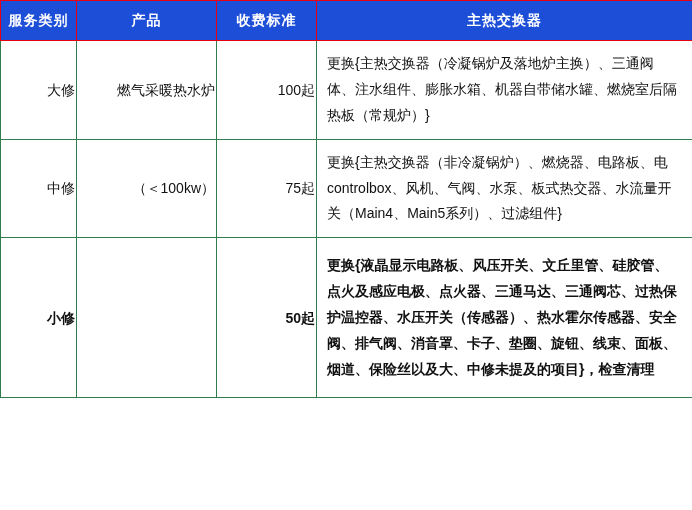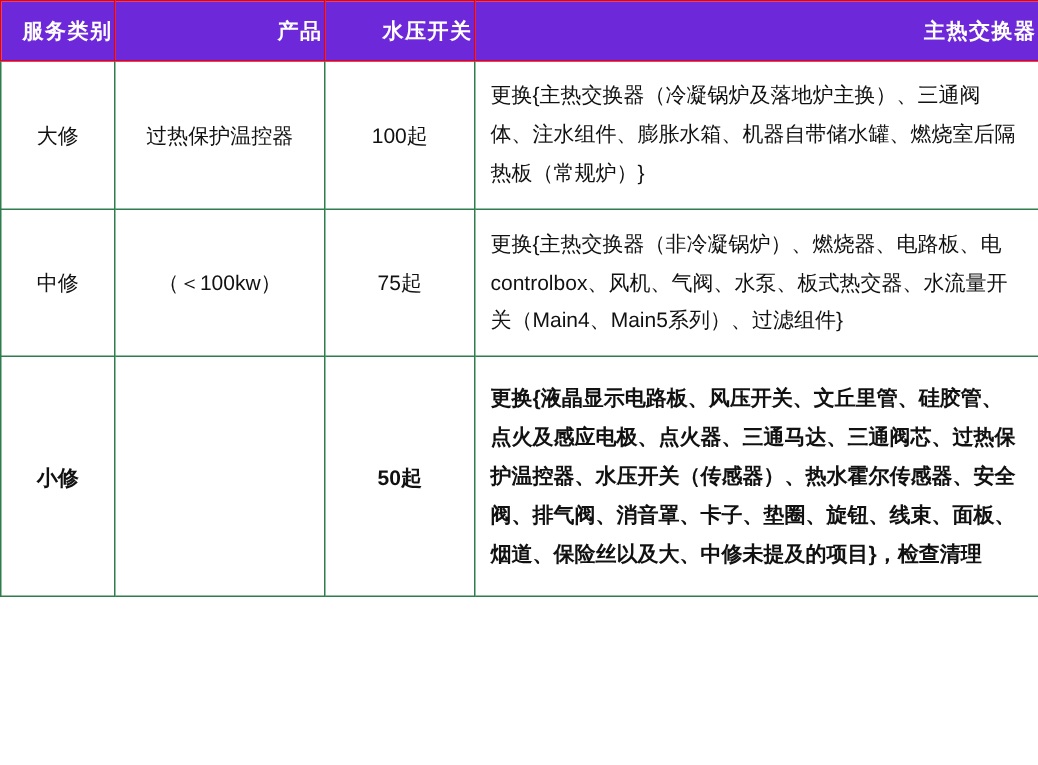--- a/index.html
+++ b/index.html
@@ -19,39 +19,39 @@
     width: 692px;
     table-layout: fixed;
   }
   table.price-table th,
   table.price-table td {
     border: 1px solid #2f7d4f;
     vertical-align: middle;
     box-sizing: border-box;
   }
   table.price-table thead th {
-    background: #6d28d9;
+    background: #1d4ed8;
     color: #ffffff;
     font-weight: bold;
     font-size: 14px;
     height: 40px;
-    text-align: right;
+    text-align: center;
     border: 1px solid #e60012;
     letter-spacing: 1px;
   }
   
   col.c1 { width: 76px; }
   col.c2 { width: 140px; }
   col.c3 { width: 100px; }
   col.c4 { width: 376px; }
 
   td.col-category,
   td.col-product,
   td.col-price {
-    text-align: center;
+    text-align: right;
     font-size: 14px;
     line-height: 1.6;
   }
   td.col-content {
     text-align: left;
     font-size: 14px;
     line-height: 1.85;
     padding: 10px 12px 10px 10px;
   }
   tr.row-major td { height: 88px; }
@@ -66,28 +66,28 @@
   <colgroup>
     <col class="c1">
     <col class="c2">
     <col class="c3">
     <col class="c4">
   </colgroup>
   <thead>
     <tr>
       <th>服务类别</th>
       <th>产品</th>
-      <th>水压开关</th>
+      <th>收费标准</th>
       <th>主热交换器</th>
     </tr>
   </thead>
   <tbody>
     <tr class="row-major">
       <td class="col-category">大修</td>
-      <td class="col-product">过热保护温控器</td>
+      <td class="col-product">燃气采暖热水炉</td>
       <td class="col-price">100起</td>
       <td class="col-content">更换{主热交换器（冷凝锅炉及落地炉主换）、三通阀体、注水组件、膨胀水箱、机器自带储水罐、燃烧室后隔热板（常规炉）}</td>
     </tr>
     <tr class="row-medium">
       <td class="col-category">中修</td>
       <td class="col-product">（＜100kw）</td>
       <td class="col-price">75起</td>
       <td class="col-content">更换{主热交换器（非冷凝锅炉）、燃烧器、电路板、电controlbox、风机、气阀、水泵、板式热交器、水流量开关（Main4、Main5系列）、过滤组件}</td>
     </tr>
     <tr class="row-minor">

